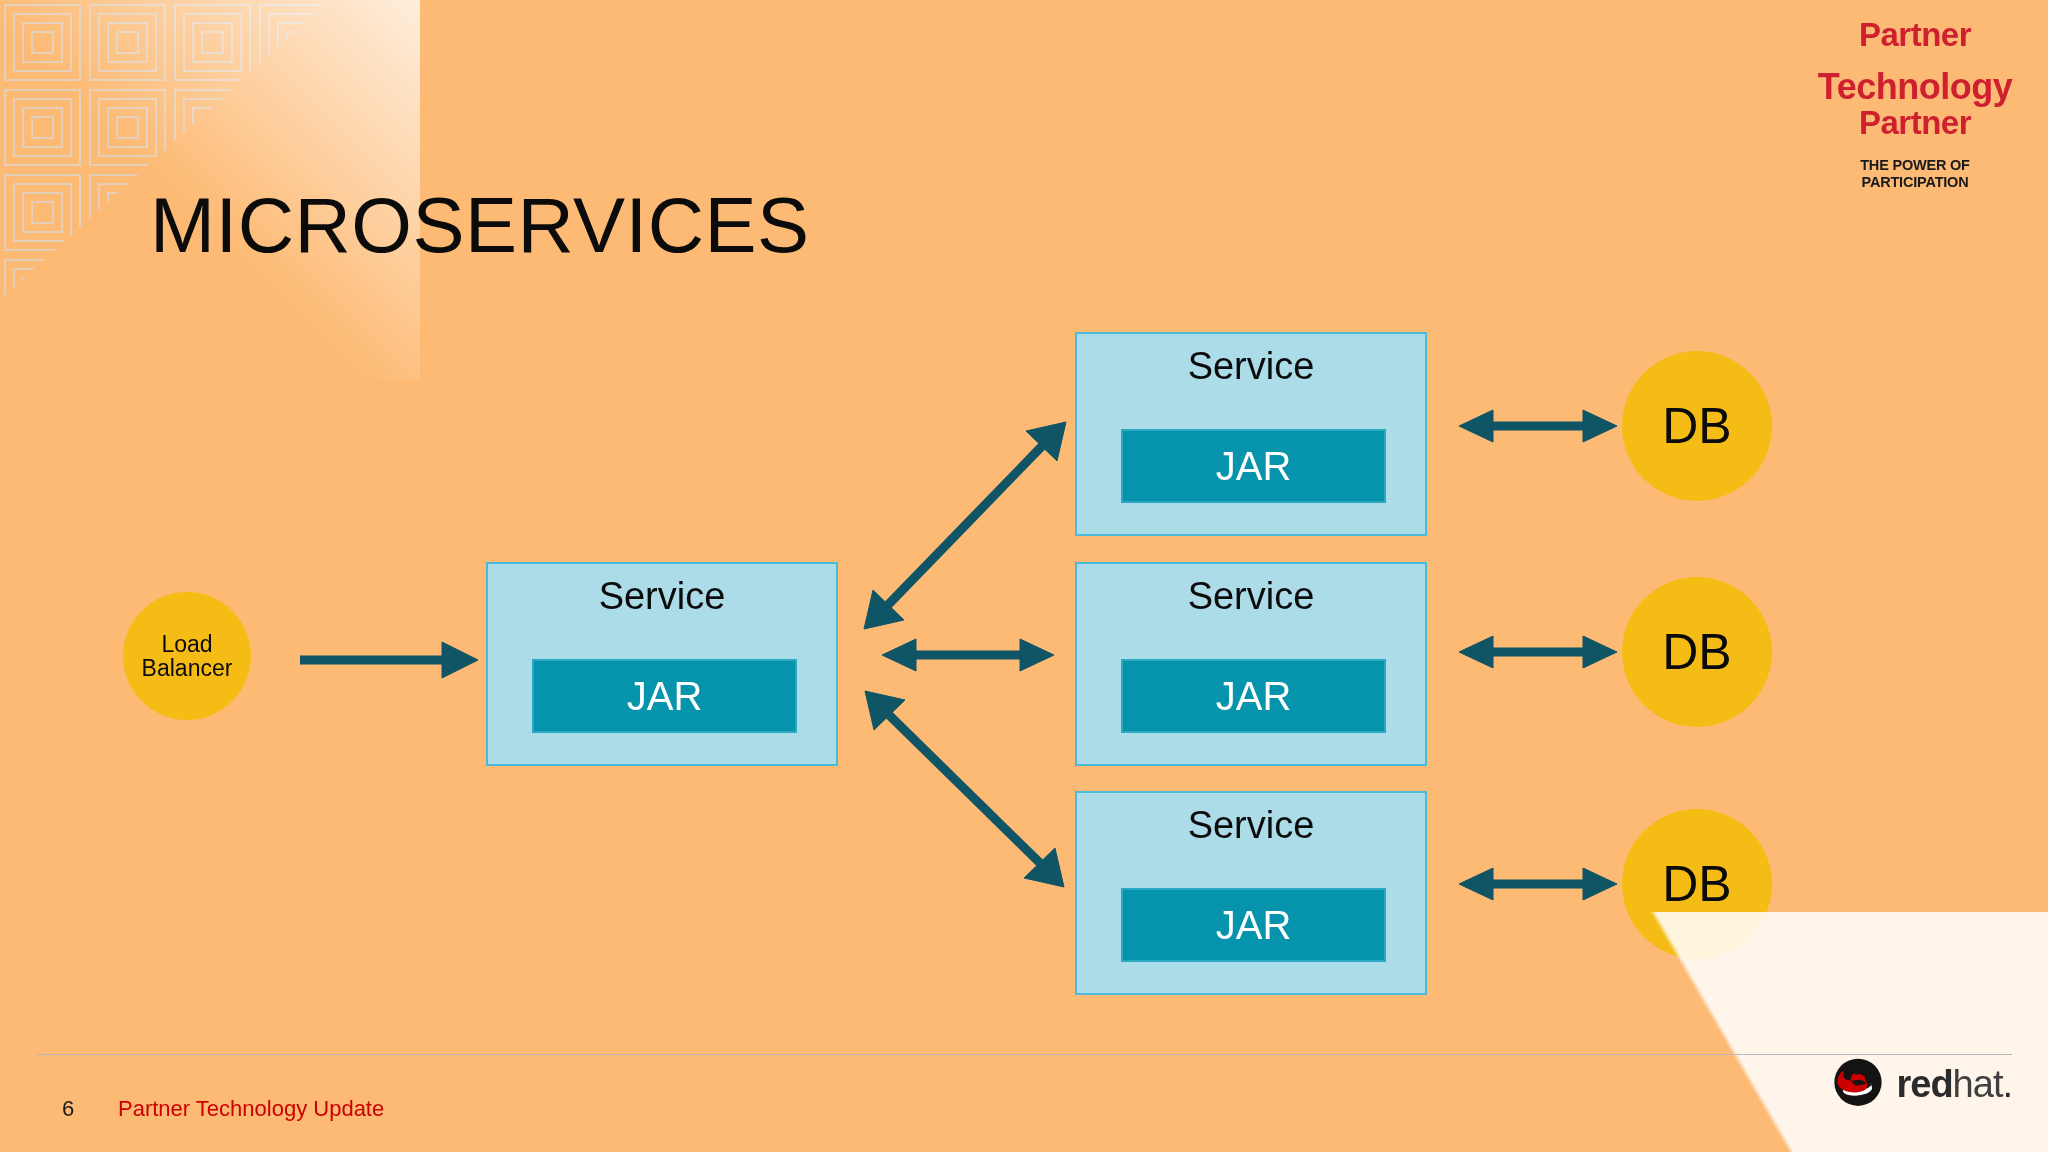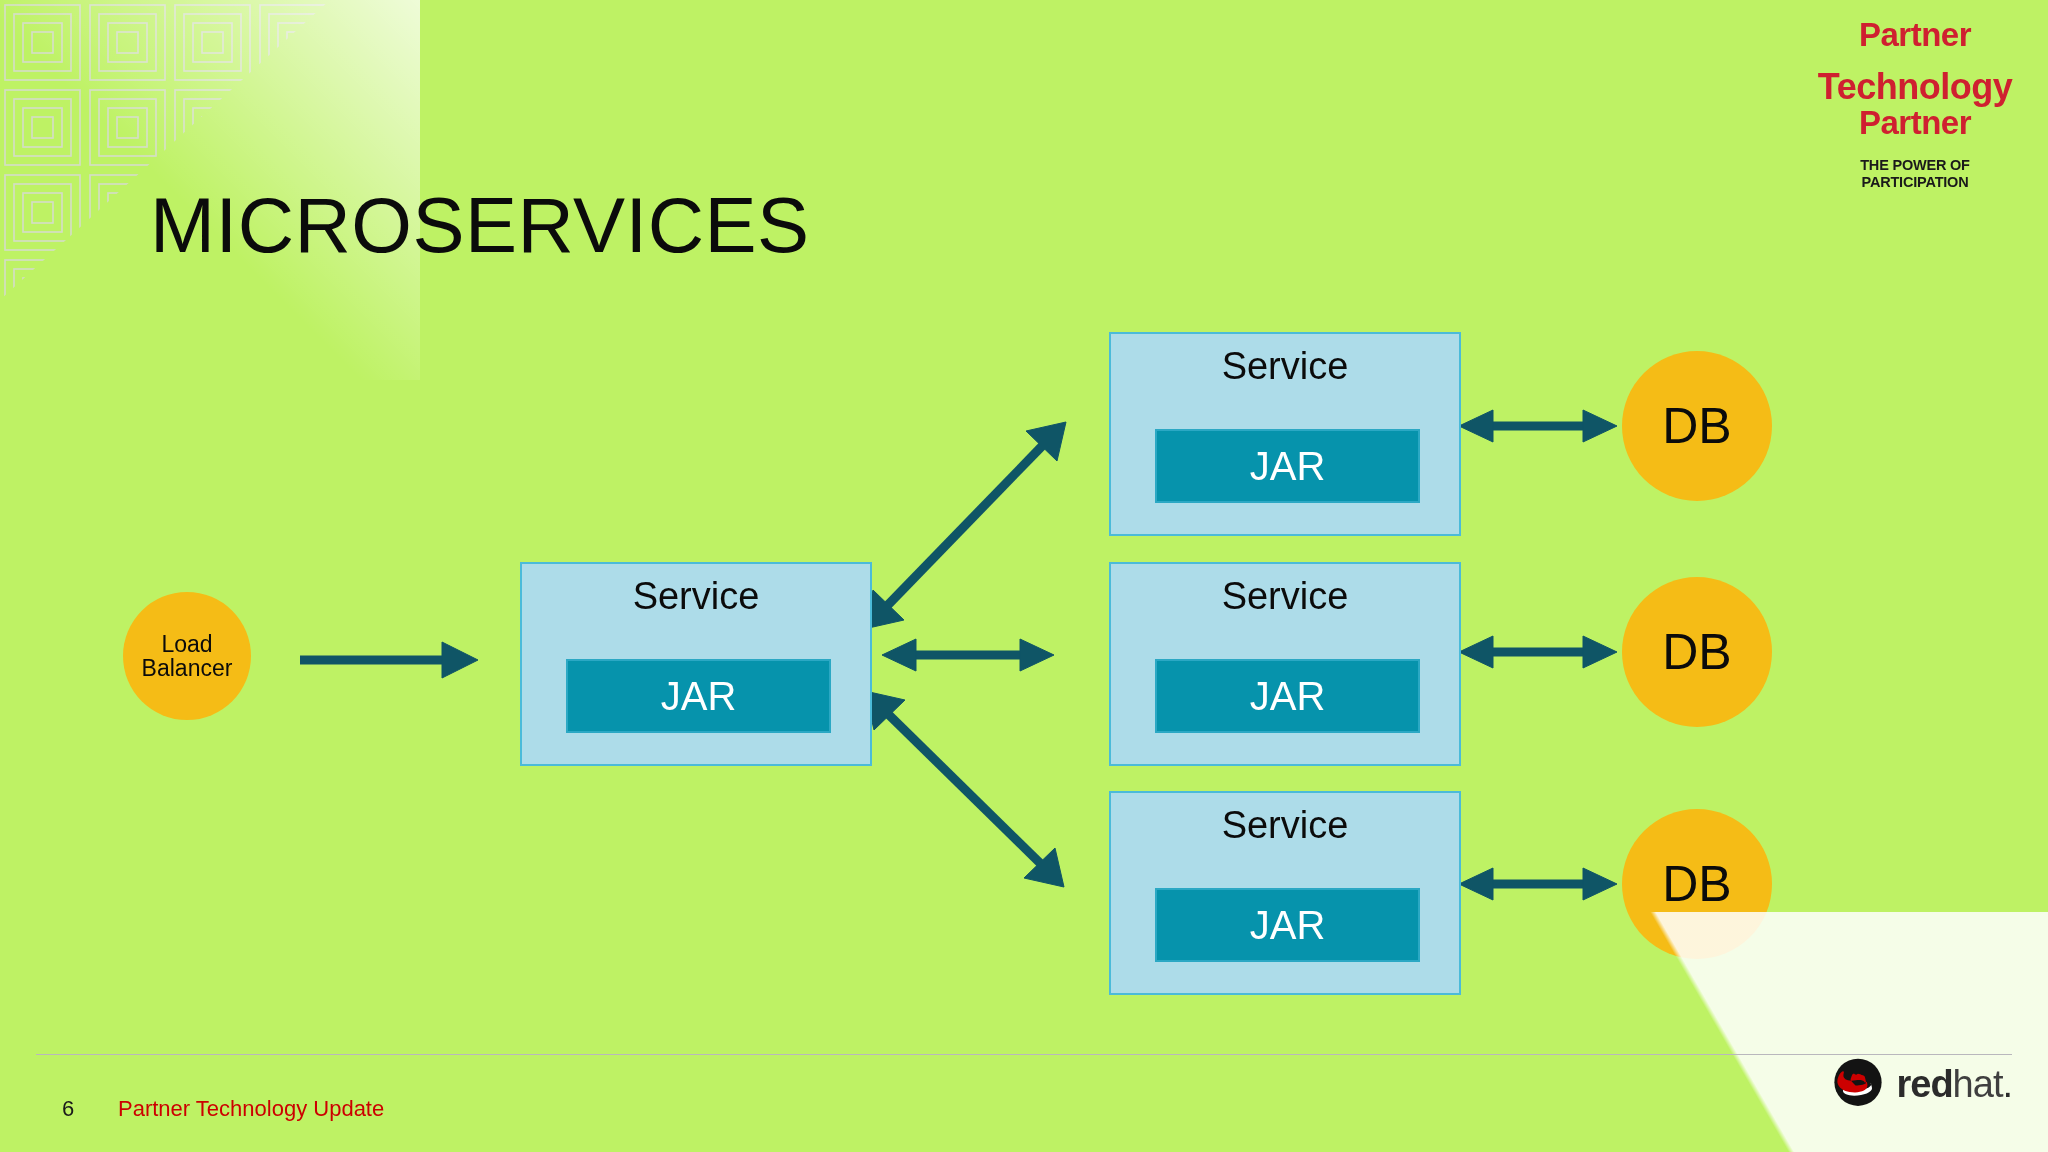--- a/index.html
+++ b/index.html
@@ -9,21 +9,21 @@
     background: #ffffff;
   }
   body {
     font-family: "Liberation Sans", sans-serif;
   }
 
   .slide {
     position: relative;
     width: 2048px;
     height: 1152px;
-    background: #bef264;
+    background: #fdba74;
     overflow: hidden;
   }
 
   
   .corner-pattern {
     position: absolute;
     left: 0;
     top: 0;
     width: 340px;
     height: 300px;
@@ -116,21 +116,20 @@
   .db-circle .cap { font-size: 50px; }
 
   .lb-circle { width: 128px; height: 128px; }
   .lb-circle .cap { font-size: 23px; }
 
   .service-box {
     position: absolute;
     background: #addce9;
     border: 2px solid #4bbbd9;
     box-sizing: border-box;
-    margin-left: 34px;
   }
   .service-label {
     position: absolute;
     left: 0;
     right: 0;
     top: 11px;
     text-align: center;
     font-size: 38px;
     color: #0b0b0b;
   }

